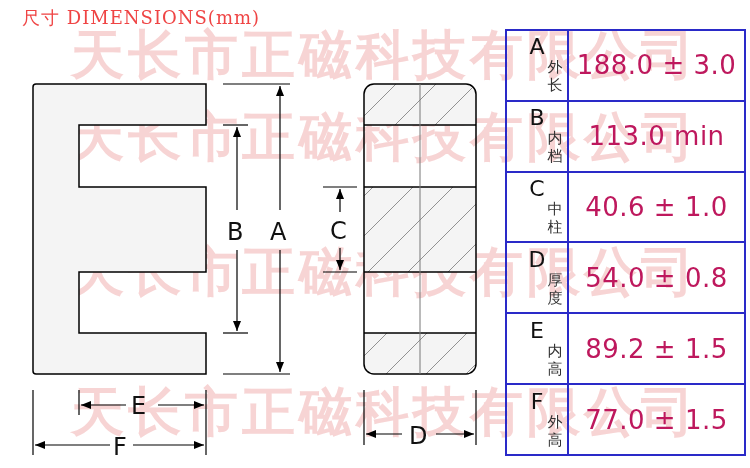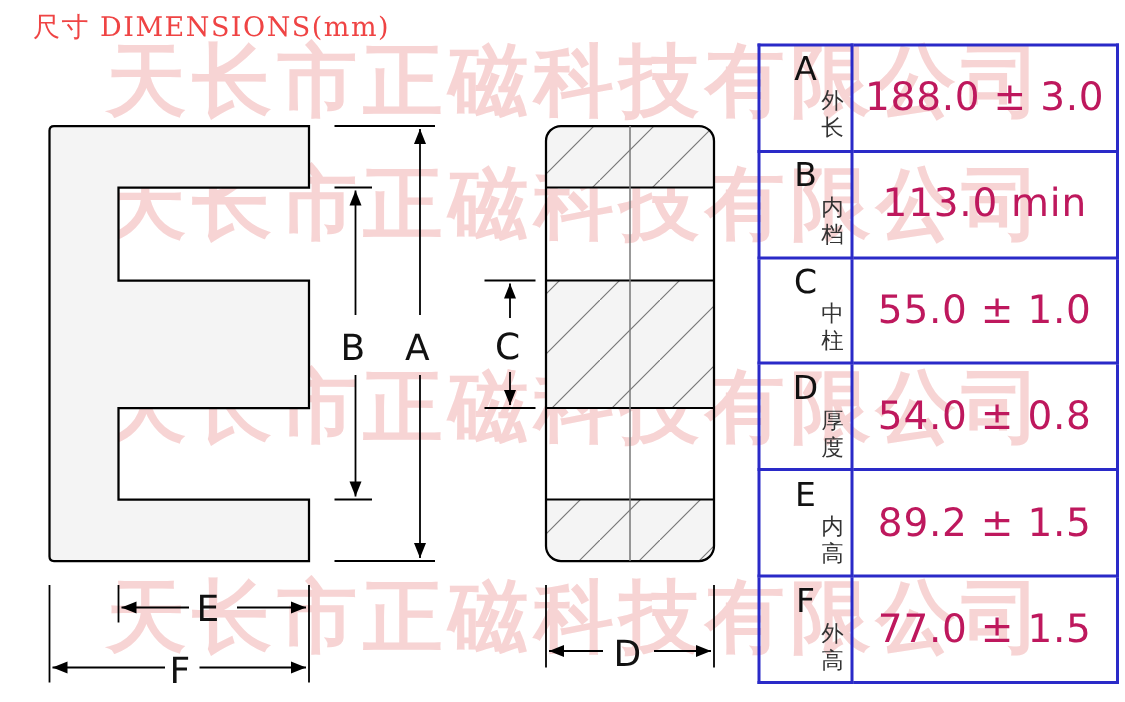--- a/index.html
+++ b/index.html
@@ -127,21 +127,21 @@
         <span class="key-letter">B</span>
         <span class="key-cn">内档</span>
       </td>
       <td class="val">113.0 min</td>
     </tr>
     <tr>
       <td class="key">
         <span class="key-letter">C</span>
         <span class="key-cn">中柱</span>
       </td>
-      <td class="val">55.0 ± 1.0</td>
+      <td class="val">40.6 ± 1.0</td>
     </tr>
     <tr>
       <td class="key">
         <span class="key-letter">D</span>
         <span class="key-cn">厚度</span>
       </td>
       <td class="val">54.0 ± 0.8</td>
     </tr>
     <tr>
       <td class="key">

